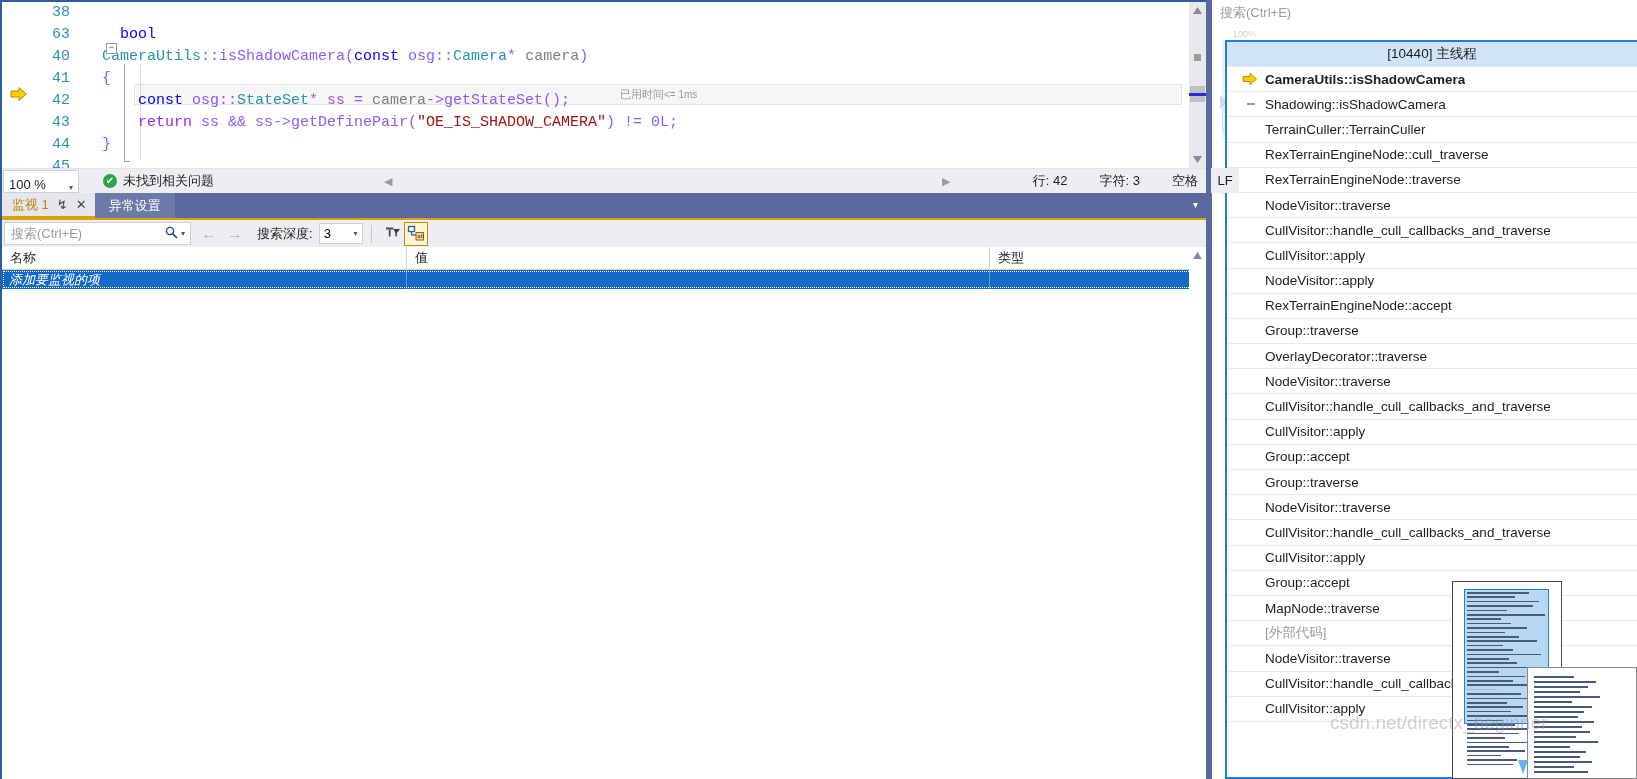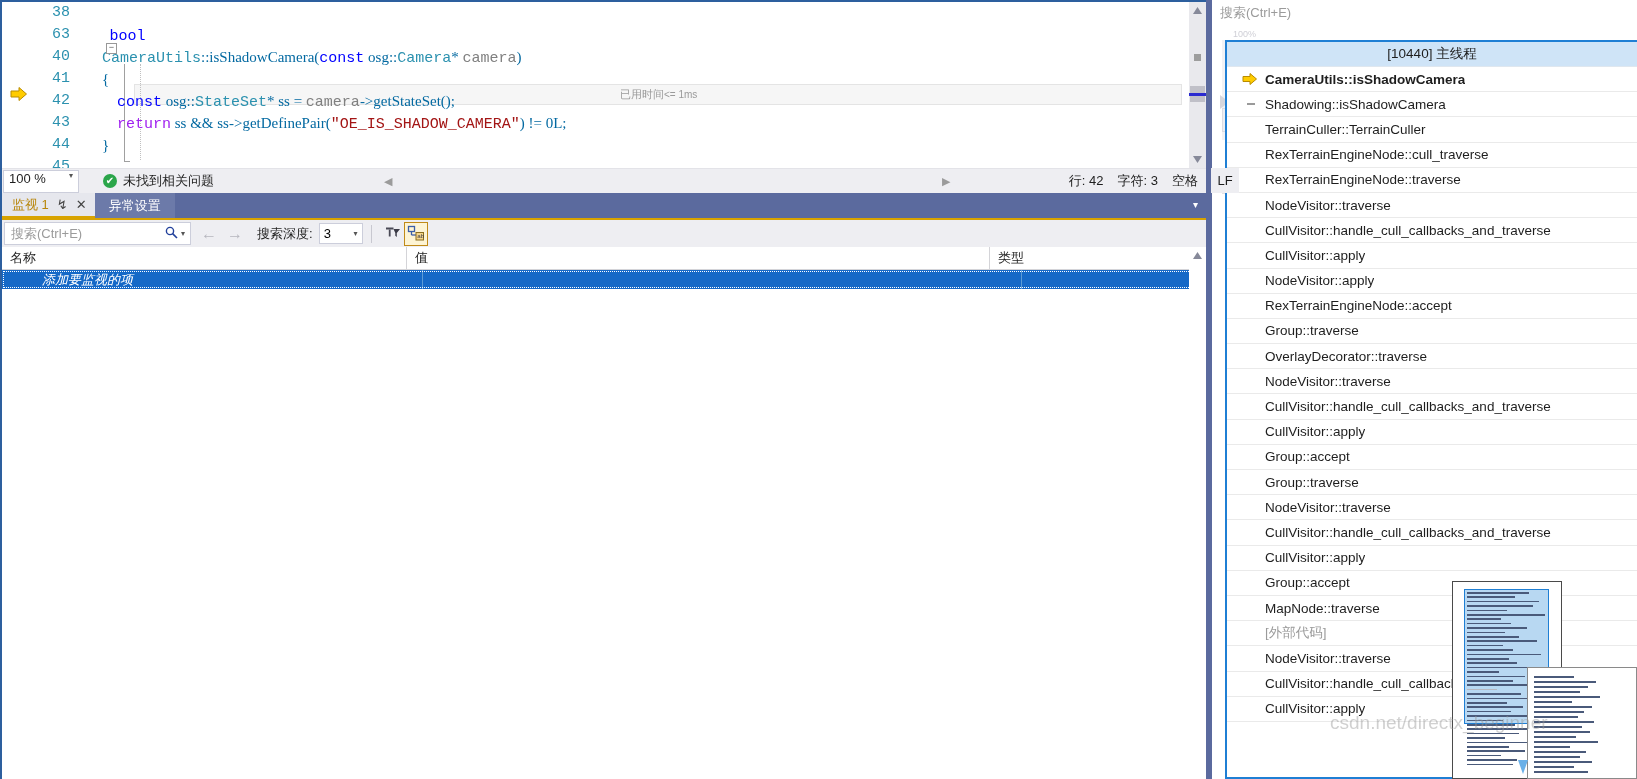--- a/index.html
+++ b/index.html
@@ -52,21 +52,21 @@
     position: absolute; left: 100px;
     font-family: "Liberation Mono", "DejaVu Sans Mono", monospace;
     font-size: 15px;
     color: #000000;
   }
   .kw    { color: #0000ff; }
   .type  { color: #2b91af; }
   .str   { color: #a31515; }
   .gray  { color: #808080; }
   .magenta { color: #a020f0; }
-  .plain { color: #0369a1; font-family: Liberation Serif, serif; }
+  .plain { color: #8b5cf6; }
 
   #current-line-hl {
     position: absolute; left: 132px; top: 82px;
     width: 1048px; height: 21px;
     background: #f6f6f6;
     border: 1px solid #e4e4e4;
   }
   #yellow-arrow {
     position: absolute; left: 8px; top: 84px;
     width: 18px; height: 16px;
@@ -130,42 +130,42 @@
     position: absolute; left: 0; top: 166px;
     width: 1204px; height: 25px;
     background: #eeeef2;
     border-top: 1px solid #e3e3e8;
     display: flex; align-items: center;
     font-size: 13px; color: #1e1e1e;
   }
   #zoom-combo {
     width: 76px; height: 23px; margin-left: 1px;
     background: #ffffff; border: 1px solid #cccedb;
-    display: flex; align-items: flex-start; justify-content: space-between;
+    display: flex; align-items: flex-end; justify-content: space-between;
     padding: 0 5px; font-size: 13px;
   }
   #zoom-combo .caret { color: #555; font-size: 8px; }
   #status-ok {
     display: flex; align-items: center; gap: 6px;
     margin-left: 24px;
   }
   #status-ok .check {
     width: 14px; height: 14px; border-radius: 50%;
     background: #2aa54a; color: #fff;
     font-size: 10px; line-height: 14px; text-align: center;
   }
   #status-prevarrow {
     margin-left: 170px; color: #9b9b9b; font-size: 11px;
   }
   #status-nextarrow {
     position: absolute; left: 940px; color: #9b9b9b; font-size: 11px;
   }
   #status-right {
     position: absolute; right: 8px;
-    display: flex; gap: 14px; font-size: 13px;
+    display: flex; gap: 32px; font-size: 13px;
   }
 
   
   #watch-pane {
     position: absolute; left: 0; top: 191px;
     width: 1204px; height: 506px;
     background: #ffffff;
   }
   #watch-tabstrip {
     position: absolute; left: 0; top: 0;
@@ -251,21 +251,21 @@
   .gh.c1 { width: 405px; }
   .gh.c2 { width: 583px; }
   .gh.c3 { flex: 1; border-right: none; }
   #grid-row-0 {
     display: flex; height: 19px;
     background: #1569c7;
     color: #ffffff; font-size: 13px;
     outline: 1px dotted #ffffff;
     outline-offset: -2px;
   }
-  #grid-row-0 .gc { display: flex; align-items: center; padding-left: 24px; margin-left: 16px; }
+  #grid-row-0 .gc { display: flex; align-items: center; padding-left: 7px; }
   #grid-row-0 .gc.c1 { width: 405px; font-style: italic; border-right: 1px solid #5b9bd5; }
   #grid-row-0 .gc.c2 { width: 583px; border-right: 1px solid #5b9bd5; }
   #grid-row-0 .gc.c3 { flex: 1; }
   #grid-scroll-right {
     position: absolute; right: 0; top: 0;
     width: 17px; height: 532px;
     background: #ffffff;
   }
   #grid-sb-up {
     position: absolute; left: 0; top: 0;

